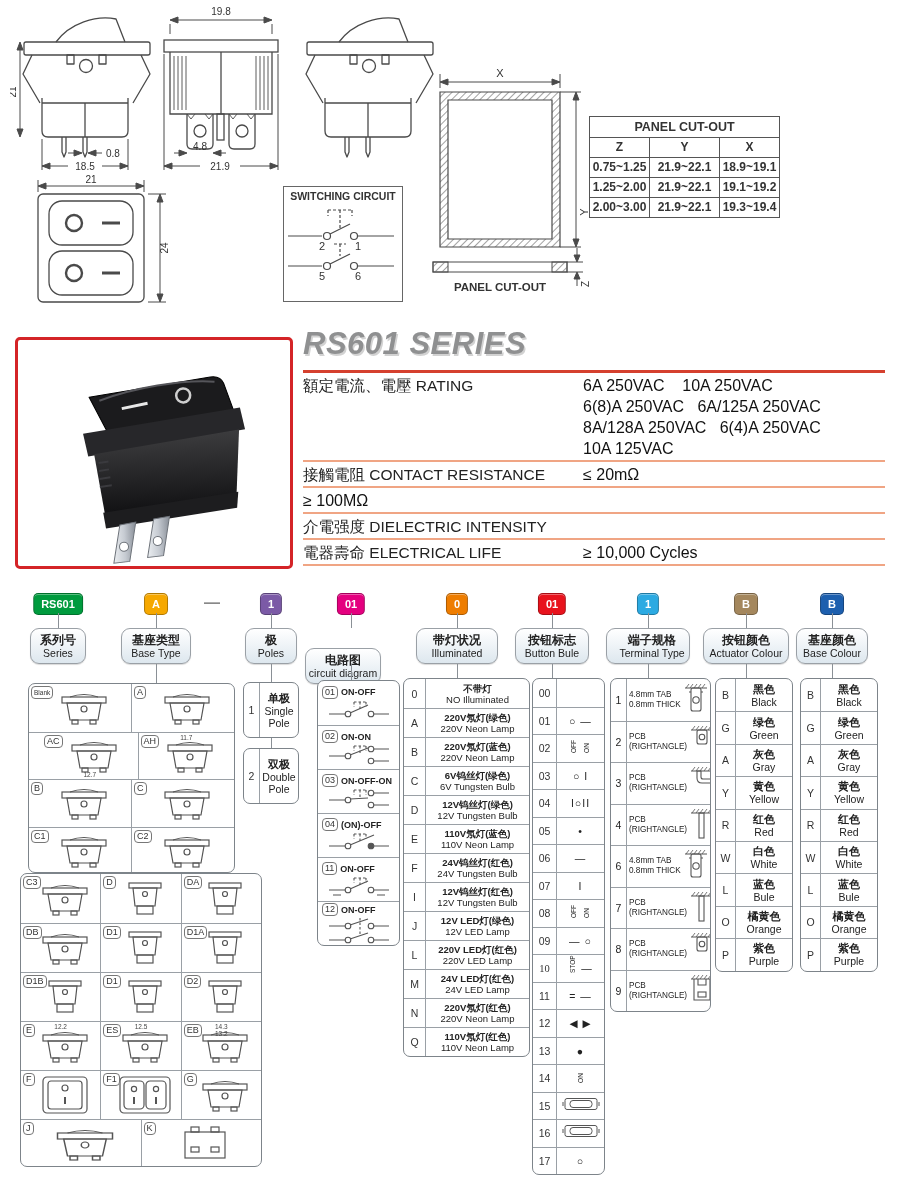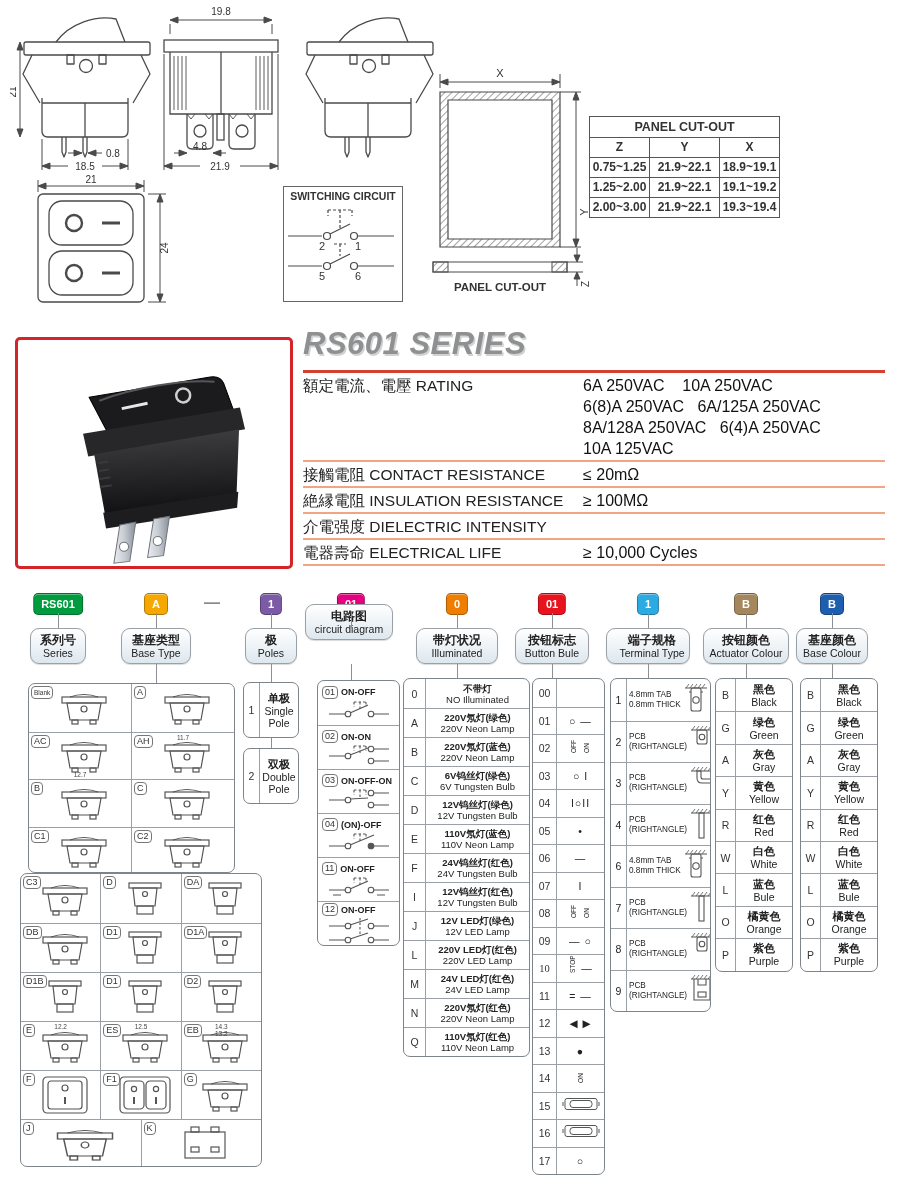--- a/index.html
+++ b/index.html
@@ -309,21 +309,20 @@
         <div class="spec-value">6A 250VAC    10A 250VAC
 6(8)A 250VAC   6A/125A 250VAC
 8A/128A 250VAC   6(4)A 250VAC
 10A 125VAC</div>
       </div>
       <div class="spec-row">
         <div class="spec-label">接觸電阻 CONTACT RESISTANCE</div>
         <div class="spec-value">≤ 20mΩ</div>
       </div>
       <div class="spec-row">
-        <div class="spec-label">絶縁電阻 INSULATION RESISTANCE</div>
         <div class="spec-value">≥ 100MΩ</div>
       </div>
       <div class="spec-row">
         <div class="spec-label">介電强度 DIELECTRIC INTENSITY</div>
       </div>
       <div class="spec-row">
         <div class="spec-label">電器壽命 ELECTRICAL LIFE</div>
         <div class="spec-value">≥ 10,000 Cycles</div>
       </div>
     </div>
@@ -341,21 +340,21 @@
     <div class="vline" style="left: 156px; top: 613px; height: 15px;"></div>
     <div class="vline" style="left: 156px; top: 664px; height: 19px;"></div>
     <div class="badge" style="left: 271px; top: 593px; background: rgb(123, 90, 166);">1</div>
     <div class="label-box" style="left: 245px; top: 628px; width: 52px;">
       <div class="lb-cn">极</div>
       <div class="lb-en">Poles</div>
     </div>
     <div class="vline" style="left: 271px; top: 613px; height: 15px;"></div>
     <div class="vline" style="left: 271px; top: 664px; height: 18px;"></div>
     <div class="badge" style="left: 351px; top: 593px; background: rgb(228, 0, 127);">01</div>
-    <div class="label-box" style="left: 305px; top: 604px; width: 88px;">
+    <div class="label-box" style="left: 305px; top: 648px; width: 76px;">
       <div class="lb-cn">电路图</div>
       <div class="lb-en">circuit diagram</div>
     </div>
     <div class="vline" style="left: 351px; top: 613px; height: 15px;"></div>
     <div class="vline" style="left: 351px; top: 664px; height: 16px;"></div>
     <div class="badge" style="left: 457px; top: 593px; background: rgb(238, 125, 0);">0</div>
     <div class="label-box" style="left: 416px; top: 628px; width: 82px;">
       <div class="lb-cn">带灯状况</div>
       <div class="lb-en">Illuminated</div>
     </div>
@@ -417,21 +416,21 @@
                 <path d="M11,14 L45,14 L42,31 L14,31 Z"></path>
                 <circle cx="28" cy="20" r="3"></circle>
                 <rect x="16" y="31" width="6" height="4"></rect>
                 <rect x="34" y="31" width="6" height="4"></rect>
               </g>
             </svg>
           </div>
         </div>
       </div>
       <div class="btrow" style="height: 47.5px;">
-        <div class="btcell" style="flex: 1 1 0%;">
+        <div class="btcell" style="flex: 1 1 0%; margin-left: 13px;">
           <div class="chip btchip">AC</div>
           <div class="btdim btdimb">12.7</div>
           <div style="display: flex; align-items: center; justify-content: center; padding-left: 8px;">
             <svg width="56" height="38" viewBox="0 0 56 38" preserveAspectRatio="none">
               <g stroke="#555" fill="none" stroke-width="1.2">
                 <path d="M14,8 Q28,3 42,8"></path>
                 <rect x="6" y="8" width="44" height="6"></rect>
                 <path d="M11,14 L45,14 L42,31 L14,31 Z"></path>
                 <circle cx="28" cy="20" r="3"></circle>
                 <rect x="16" y="31" width="6" height="4"></rect>

